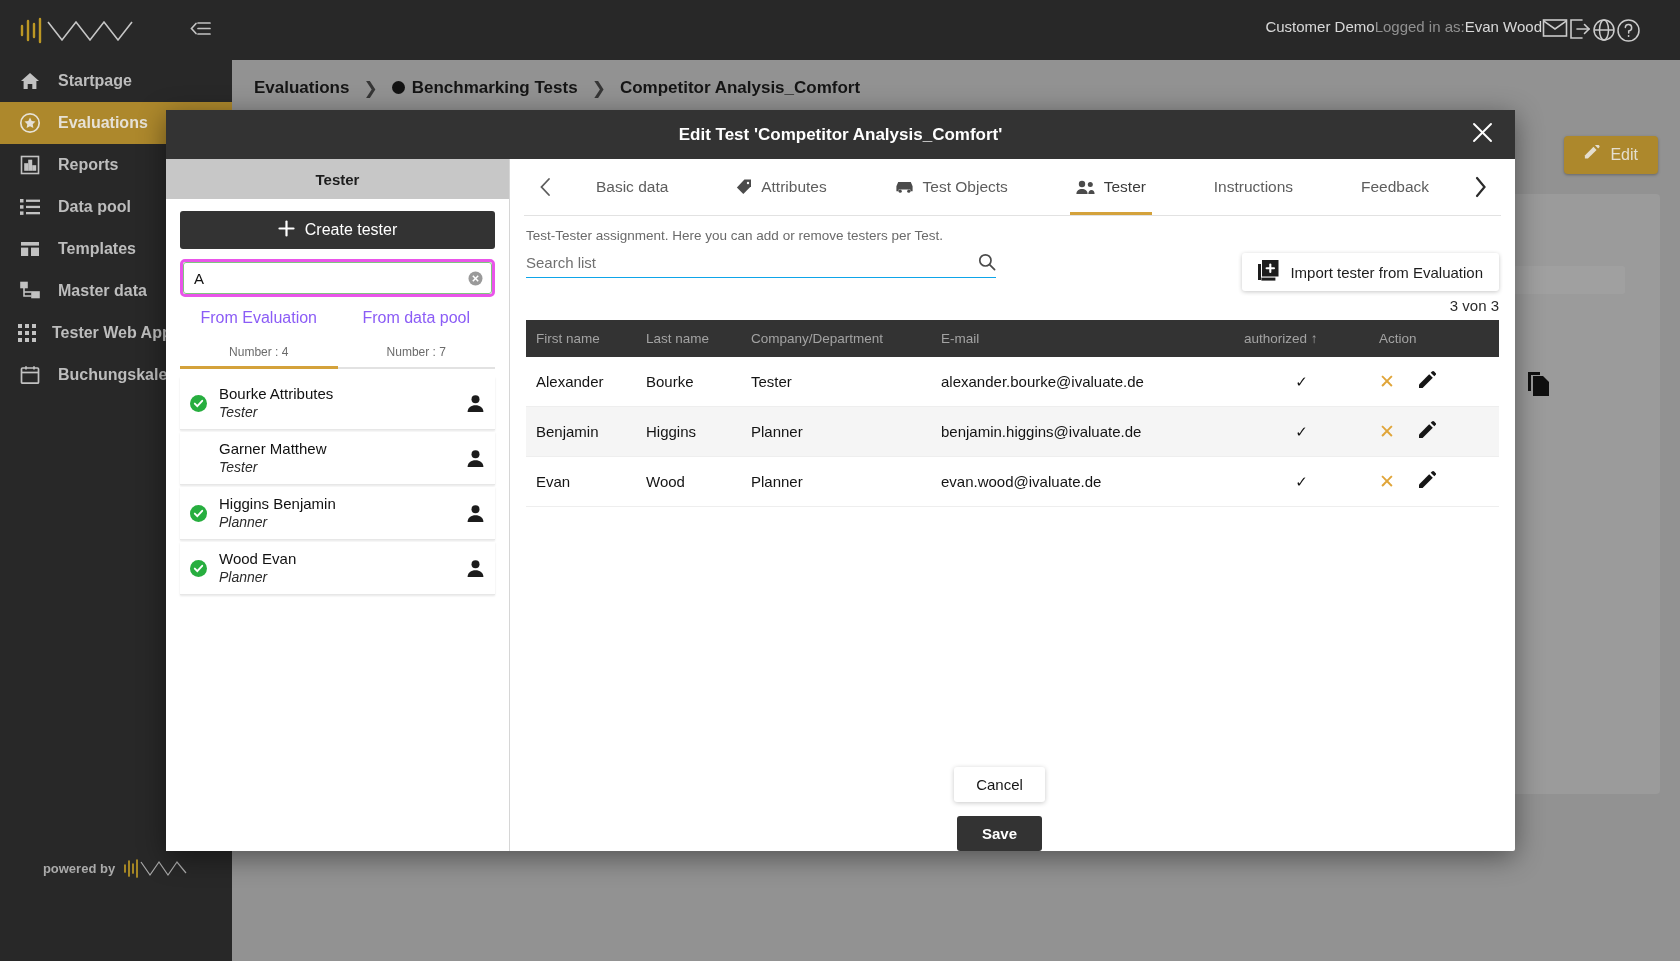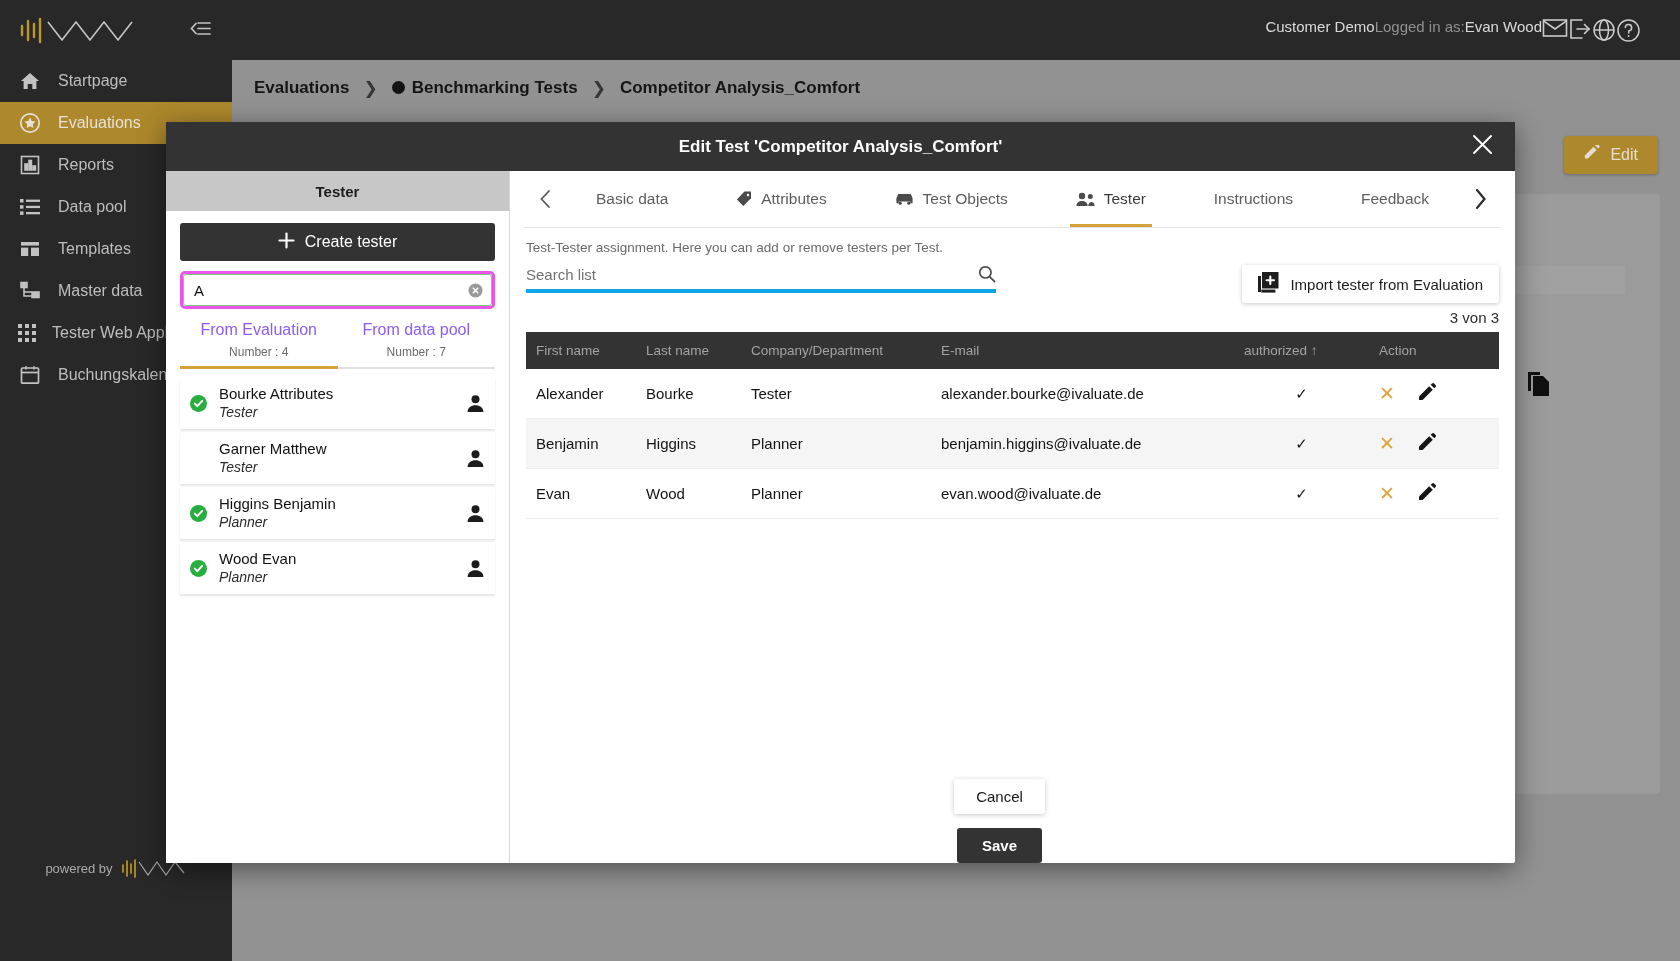--- a/index.html
+++ b/index.html
@@ -20,21 +20,21 @@
   .logo { display: flex; align-items: center; }
   .collapse-icon { color: #cfcfcf; cursor: pointer; }
   .topbar-right { margin-left: auto; display: flex; align-items: flex-start; padding-right: 39px; }
   .tb-text { color: #e6e6e6; font-size: 15px; }
   .tb-muted { color: #9a9a9a; font-size: 15px; }
   .tb-icon { color: #d8d8d8; display: flex; align-items: center; cursor: pointer; }
 
   
   .sidebar {
     position: absolute; left: 0; top: 60px; width: 232px; height: 901px;
-    background: #2b2b2b; display: flex; flex-direction: column;
+    background: #2b2b2b; display: flex; flex-direction: column; font-weight: bold;
   }
   .nav-item {
     display: flex; align-items: center; gap: 16px;
     height: 42px; padding: 0 18px; color: #c9c9c9; font-size: 16px;
     cursor: pointer; white-space: nowrap;
   }
   .nav-item .nav-ico { width: 24px; display: flex; align-items: center; justify-content: center; color: #cfcfcf; }
   .nav-item.active { background: #b8912f; color: #f5f0e4; }
   .nav-item.active .nav-ico { color: #f5f0e4; }
   .nav-spacer { flex: 1; }
@@ -69,21 +69,21 @@
     overflow: hidden; white-space: nowrap;
   }
   .bg-copy { position: absolute; right: 130px; top: 312px; color: #111; }
   .bg-line { position: absolute; background: #ababab; border-radius: 3px; }
 
   
   .overlay { position: absolute; inset: 0; background: rgba(0,0,0,0.06); }
 
   
   .modal {
-    position: absolute; left: 166px; top: 122px; width: 1349px; height: 741px;
+    position: absolute; left: 166px; top: 110px; width: 1349px; height: 741px;
     background: #ffffff; box-shadow: 0 6px 28px rgba(0,0,0,.45);
     display: flex; flex-direction: column; border-radius: 2px;
   }
   .modal-head {
     height: 49px; background: #333333; color: #fff;
     display: flex; align-items: center; justify-content: center; position: relative;
     font-size: 17px; font-weight: 700;
   }
   .modal-close { position: absolute; right: 22px; top: 50%; transform: translateY(-50%); cursor: pointer; color: #fff; }
   .modal-body { flex: 1; display: flex; min-height: 0; }
@@ -100,21 +100,21 @@
   .tp-search {
     display: flex; align-items: center; height: 32px;
     border: 1px solid #7fc77f; border-radius: 3px; background: #fff; padding: 0 8px 0 10px;
   }
   .tp-search input { flex: 1; border: none; outline: none; font-size: 15px; color: #111; font-family: inherit; background: transparent; }
   .clear-ico { color: #9a9a9a; cursor: pointer; display: flex; }
   .tp-tabs { display: flex; margin-top: 12px; }
   .tp-tab { flex: 1; text-align: center; padding-bottom: 7px; cursor: pointer; border-bottom: 2px solid #e2e2e2; }
   .tp-tab.sel { border-bottom: 3px solid #d4a23b; }
   .tp-tab .t1 { font-size: 16px; color: #8b5cf6; }
-  .tp-tab .t2 { font-size: 12px; color: #6b6b6b; margin-top: 6px; }
+  .tp-tab .t2 { font-size: 12px; color: #6b6b6b; margin-top: 18px; }
   .tp-list { margin-top: 8px; overflow-y: auto; flex: 1; padding: 0 14px; }
   .tp-row {
     display: flex; align-items: center; gap: 12px; padding: 8px 10px;
     background: #fff; border-bottom: 1px solid #e7e7e7; box-shadow: 0 1px 2px rgba(0,0,0,.10);
     margin-bottom: 2px; cursor: pointer; min-height: 48px;
   }
   .tp-check { width: 17px; height: 17px; border-radius: 50%; background: #27ae3f; display: flex; align-items: center; justify-content: center; flex: none; }
   .tp-check.hidden { visibility: hidden; }
   .tp-names { flex: 1; }
   .tp-name { font-size: 15px; color: #111; }
@@ -130,21 +130,21 @@
     display: flex; align-items: center; gap: 9px; height: 100%;
     color: #5d5d5d; font-size: 15.5px; cursor: pointer; padding: 0 6px; position: relative; white-space: nowrap;
   }
   .tab.active { color: #3b3b3b; }
   .tab.active::after { content: ""; position: absolute; left: 0; right: 0; bottom: 0; height: 3px; background: #d4a23b; }
   .tab-ico { color: #4b4b4b; display: flex; }
   .tabbar-div { height: 1px; background: #e2e2e2; margin: 0 14px; }
   .desc { padding: 12px 16px 0 16px; color: #6a6a6a; font-size: 13.5px; }
   .toolrow { display: flex; align-items: flex-start; padding: 10px 16px 0 16px; gap: 12px; }
   .search-list { width: 470px; }
-  .search-list .sl-inner { display: flex; align-items: center; border-bottom: 4px solid #0ea5e9; padding-bottom: 6px; }
+  .search-list .sl-inner { display: flex; align-items: center; border-bottom: 1px solid #0ea5e9; padding-bottom: 6px; }
   .search-list input { flex: 1; border: none; outline: none; font-size: 15px; color: #111; font-family: inherit; }
   .search-list input::placeholder { color: #707070; }
   .sl-ico { color: #4b4b4b; display: flex; }
   .import-btn {
     margin-left: auto; background: #fff; border: none; border-radius: 3px;
     box-shadow: 0 1px 4px rgba(0,0,0,.22); height: 38px; padding: 0 16px;
     display: flex; align-items: center; gap: 11px; font-size: 15px; color: #1d1d1d; cursor: pointer; justify-content: space-between;
   }
   .count-row { text-align: right; padding: 6px 16px 0 16px; color: #2b2b2b; font-size: 15px; }
 

